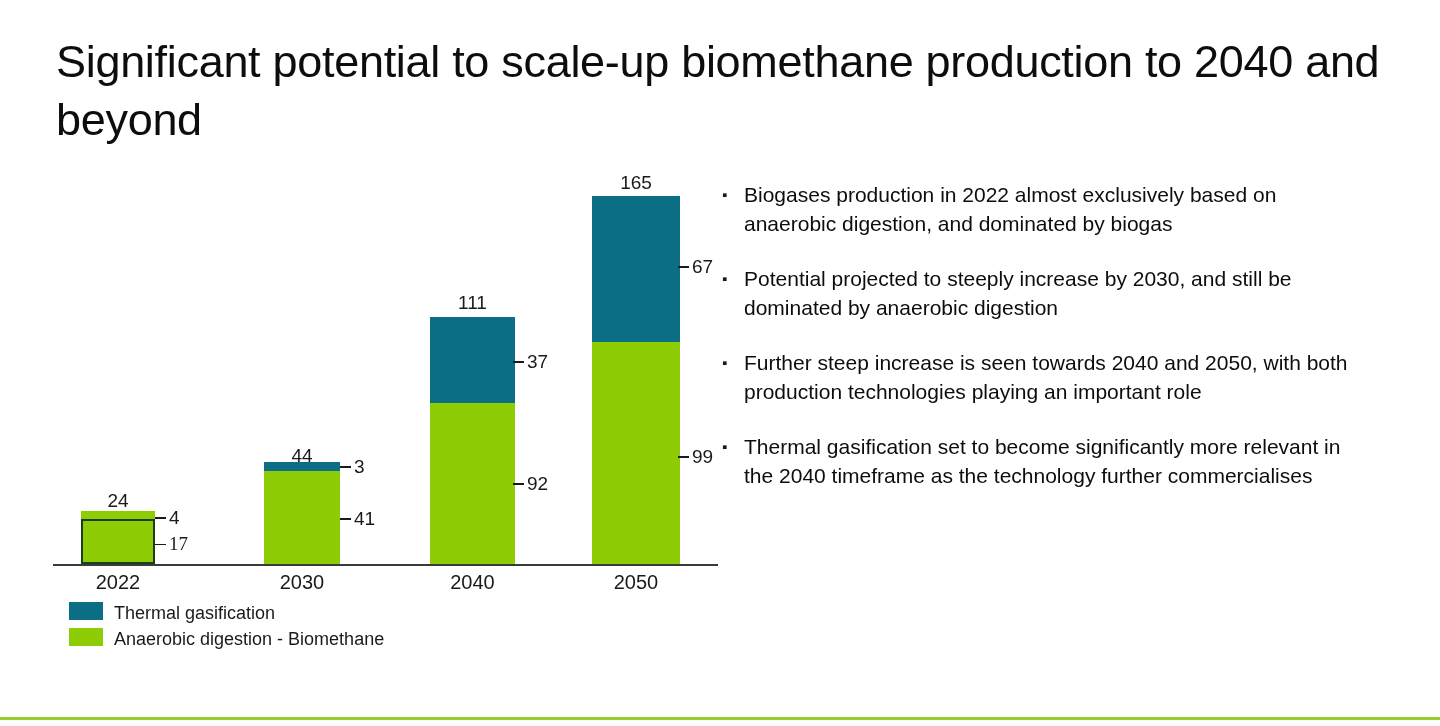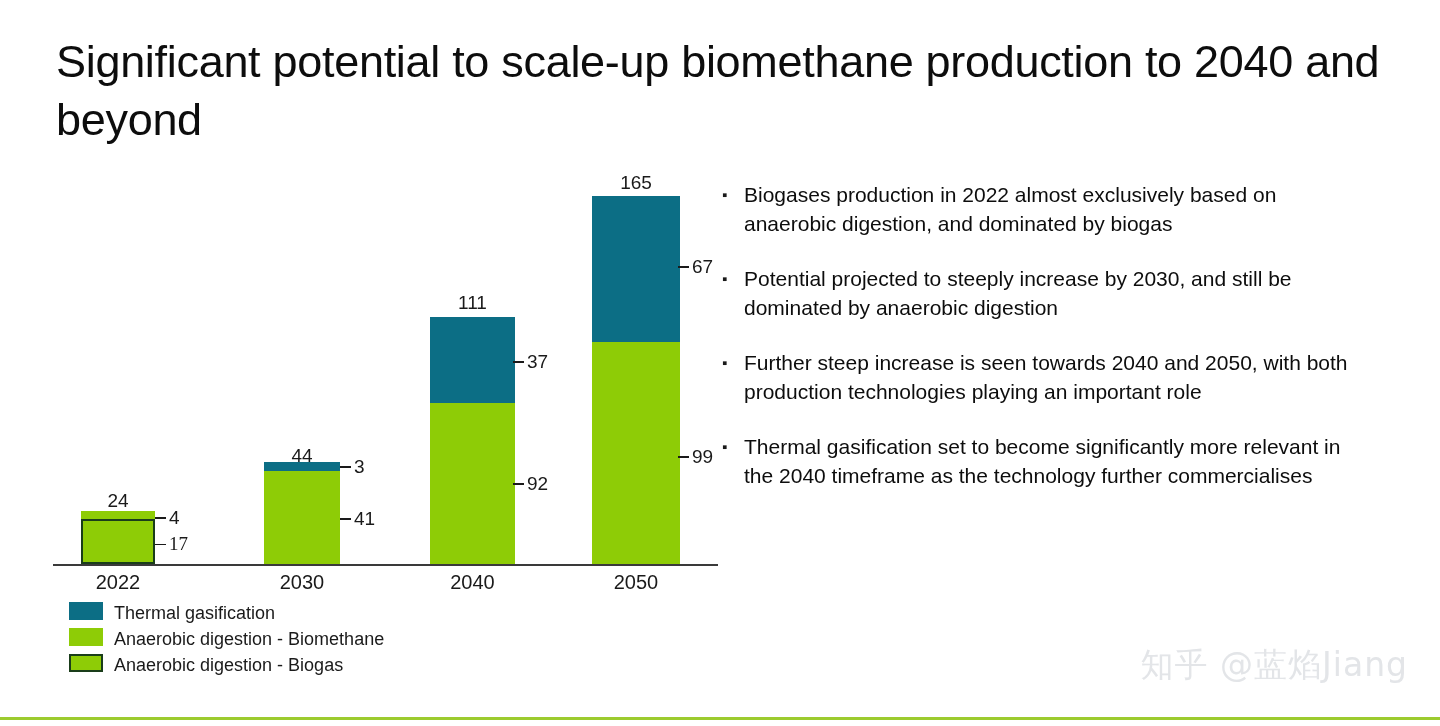--- a/index.html
+++ b/index.html
@@ -198,24 +198,20 @@
 
   <div class="legend">
     <div class="legend-row">
       <span class="legend-swatch teal"></span>
       <span class="legend-text">Thermal gasification</span>
     </div>
     <div class="legend-row">
       <span class="legend-swatch green"></span>
       <span class="legend-text">Anaerobic digestion - Biomethane</span>
     </div>
-    <div class="legend-row">
-      <span class="legend-swatch green-outline"></span>
-      <span class="legend-text">Anaerobic digestion - Biogas</span>
-    </div>
   </div>
 
   <div class="bullets">
     <div class="bullet">
       <span class="bullet-marker">▪</span>
       <span class="bullet-text">Biogases production in 2022 almost exclusively based on anaerobic digestion, and dominated by biogas</span>
     </div>
     <div class="bullet">
       <span class="bullet-marker">▪</span>
       <span class="bullet-text">Potential projected to steeply increase by 2030, and still be dominated by anaerobic digestion</span>
@@ -223,17 +219,16 @@
     <div class="bullet">
       <span class="bullet-marker">▪</span>
       <span class="bullet-text">Further steep increase is seen towards 2040 and 2050, with both production technologies playing an important role</span>
     </div>
     <div class="bullet">
       <span class="bullet-marker">▪</span>
       <span class="bullet-text">Thermal gasification set to become significantly more relevant in the 2040 timeframe as the technology further commercialises</span>
     </div>
   </div>
 
-  <div class="watermark">知乎 @蓝焰Jiang</div>
 
   <div class="bottom-rule"></div>
 
 </div>
 
 </body></html>

